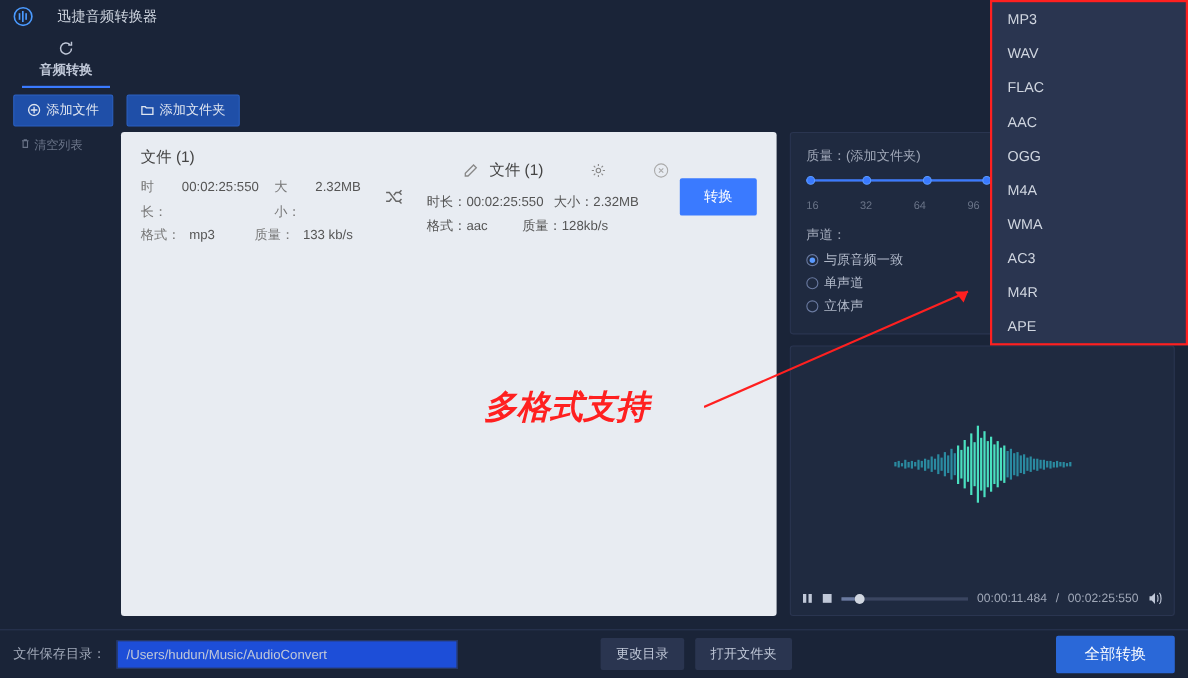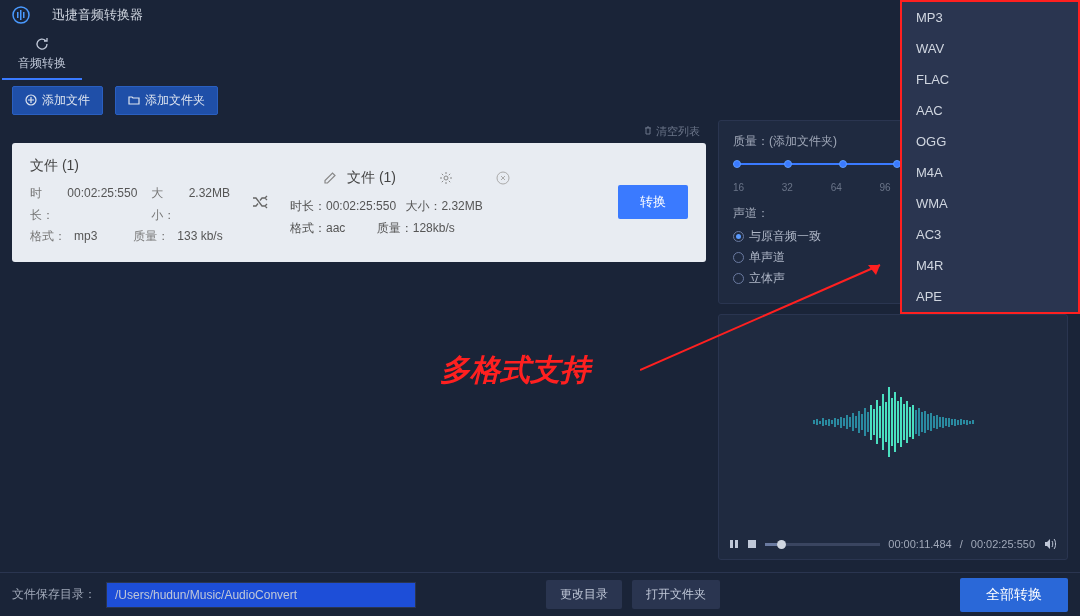--- a/index.html
+++ b/index.html
@@ -7,33 +7,33 @@
 
 
 .header { height: 30px; display: flex; align-items: center; padding: 0 12px; background: #1a2438; }
 .logo { display: flex; align-items: center; gap: 22px; }
 .logo-icon { width: 18px; height: 18px; display: flex; align-items: center; justify-content: center; }
 .logo-text { font-size: 13px; color: #d0d6e0; }
 .header-spacer { flex: 1; }
 .login { display: flex; align-items: center; gap: 4px; font-size: 12px; color: #a0a8b8; cursor: pointer; }
 
 
-.tabbar { height: 50px; display: flex; padding-left: 2px; }
+.tabbar { height: 50px; display: flex; padding-left: 20px; font-weight: bold; }
 .tab { display: flex; flex-direction: column; align-items: center; justify-content: center; gap: 3px; padding: 0 16px; border-bottom: 2px solid #3a7aff; font-size: 12px; color: #c0c8d8; }
 .tab-icon { width: 16px; height: 16px; }
 
 
 .toolbar { height: 40px; display: flex; align-items: center; padding: 0 12px; gap: 12px; }
 .btn { display: flex; align-items: center; gap: 5px; padding: 5px 12px; background: #1f4fa8; border: 1px solid #2a5fc0; color: #e0e6f0; font-size: 12px; cursor: pointer; border-radius: 2px; }
 .toolbar-spacer { flex: 1; }
 .format-label { font-size: 12px; color: #a0a8b8; }
 
 
 .main { display: flex; height: 440px; padding: 0 12px; gap: 12px; }
-.left { flex: 1; display: flex; flex-direction: column; }
+.left { flex: 1; display: flex; flex-direction: row; justify-content: space-between; }
 .right { width: 350px; display: flex; flex-direction: column; gap: 10px; }
 
 .clearlist { text-align: right; padding: 4px 6px; font-size: 11px; color: #6a7488; }
 .clearlist span { cursor: pointer; }
 
 
 .filecard { background: #e8ecf2; border-radius: 3px; padding: 14px 18px; color: #333; }
 .fc-title { font-size: 14px; color: #444; }
 .fc-edit { margin-left: auto; width: 14px; height: 14px; color: #888; cursor: pointer; }
 .fc-body { display: flex; align-items: center; gap: 10px; }

